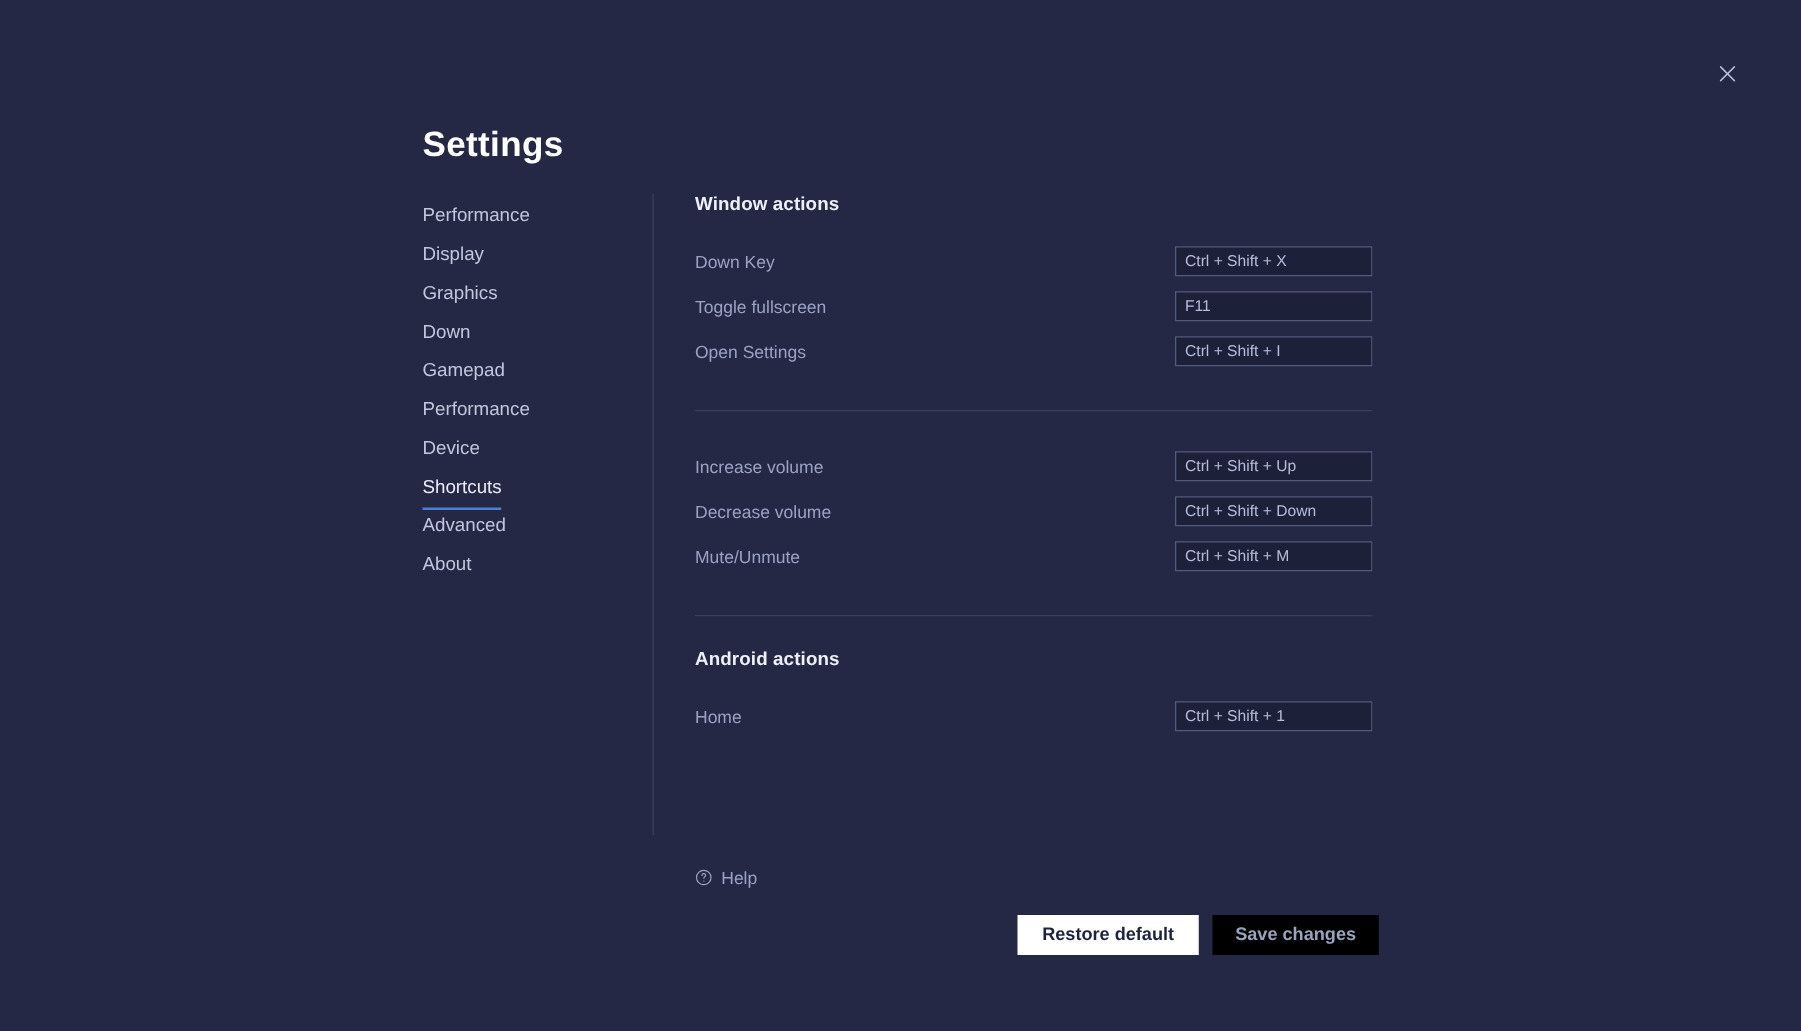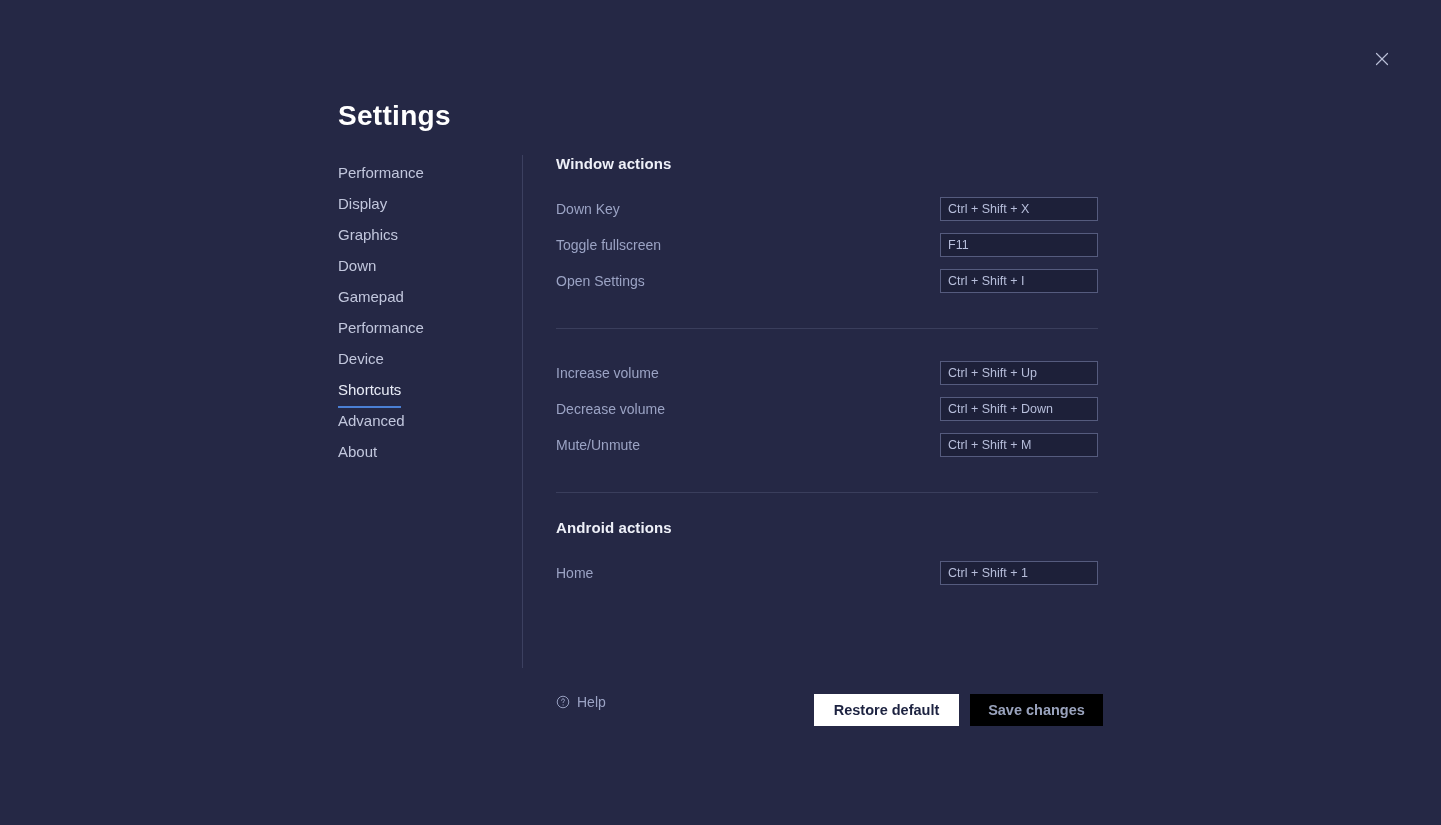--- a/index.html
+++ b/index.html
@@ -167,20 +167,21 @@
 
   .btn {
     height: 32px;
     border: none;
     font-family: "Liberation Sans", sans-serif;
     font-size: 14.5px;
     font-weight: bold;
     cursor: pointer;
     padding: 0 18px;
     line-height: 32px;
+    margin-top: 38px;
   }
   .btn-restore {
     background: #ffffff;
     color: #1c2240;
     min-width: 145px;
   }
   .btn-save {
     background: #000000;
     color: #9aa3bd;
     min-width: 133px;

